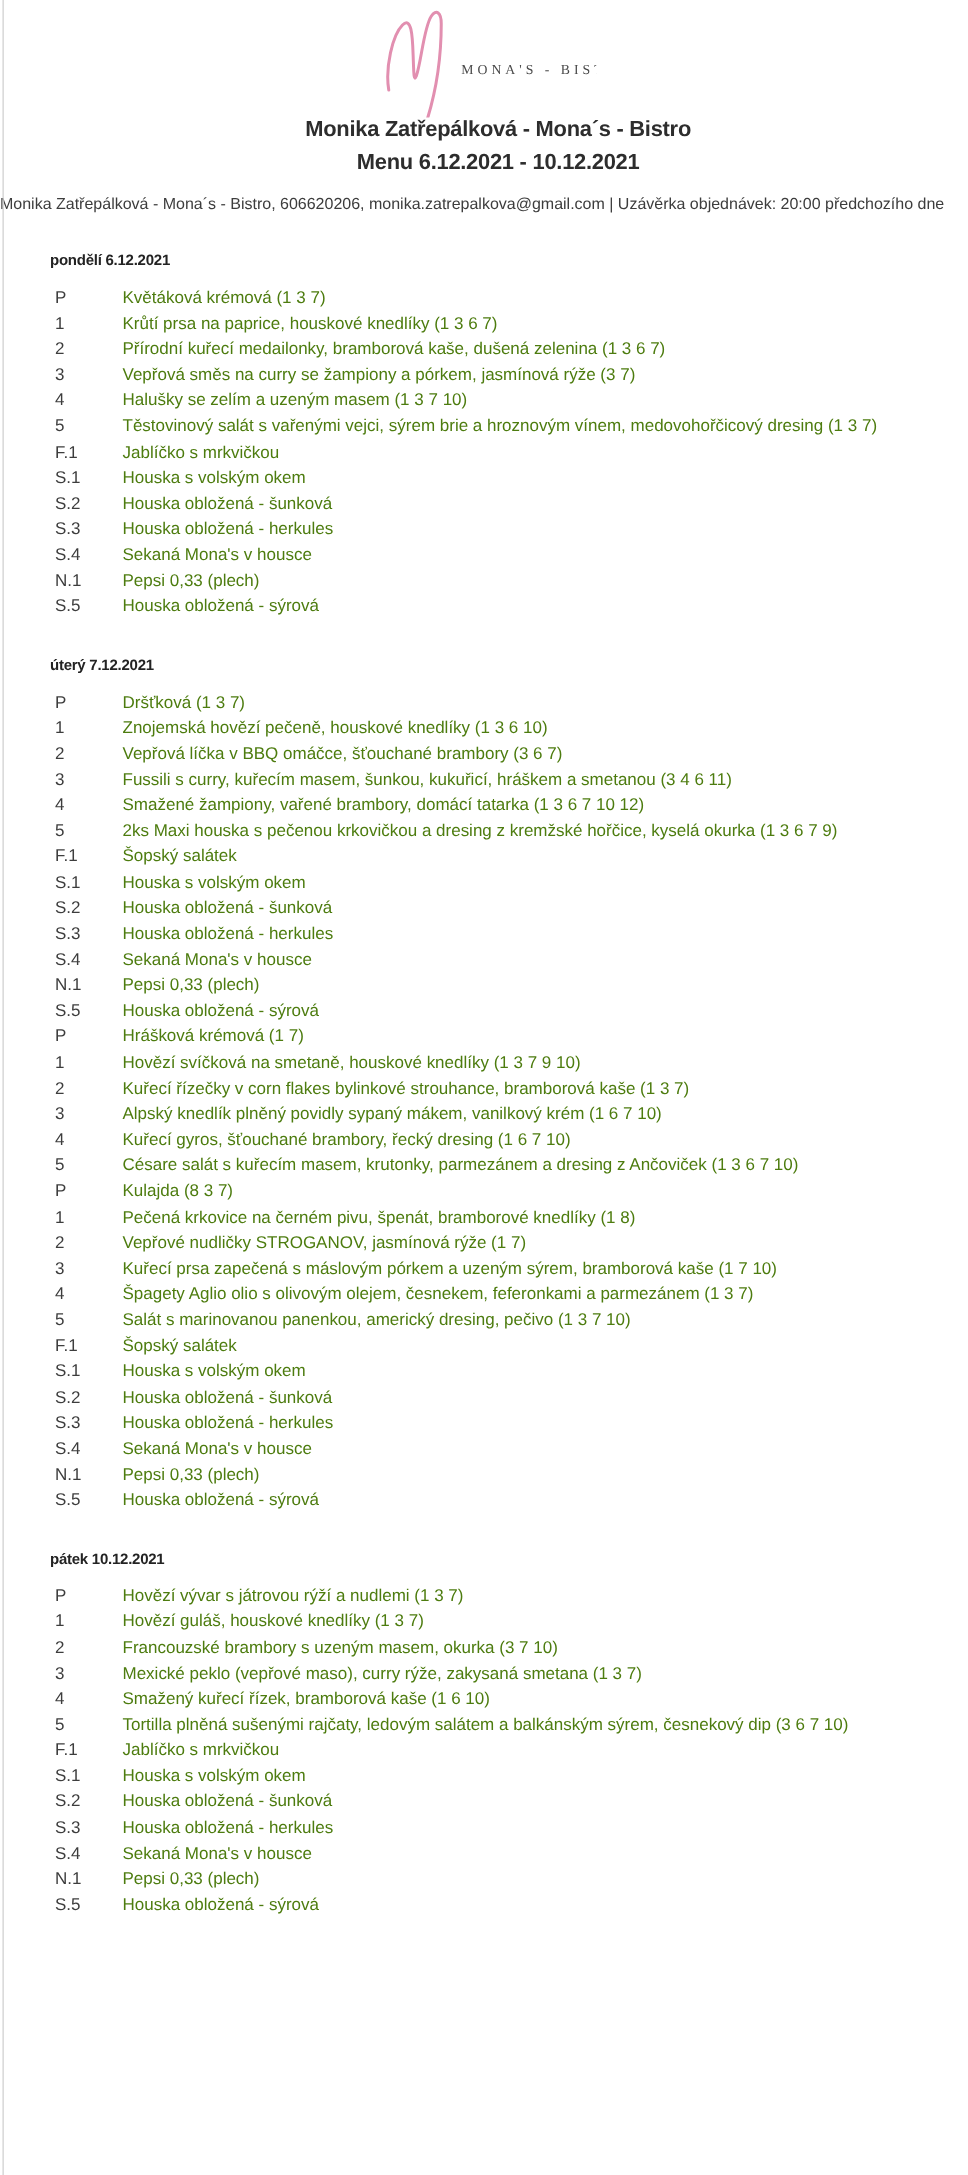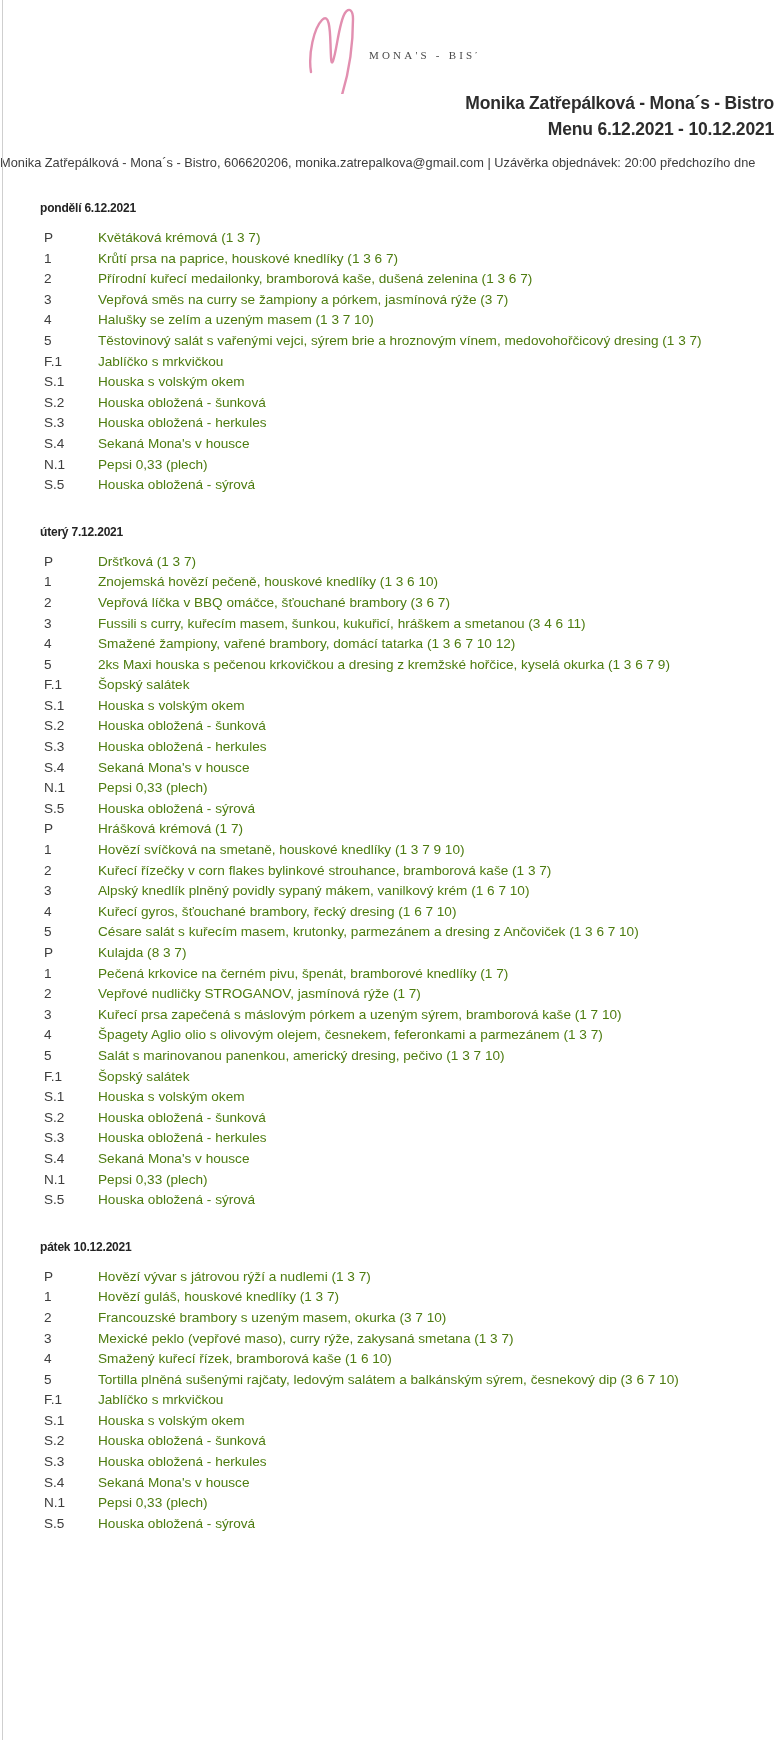--- a/index.html
+++ b/index.html
@@ -20,21 +20,21 @@
     left:2px; top:0;
     width:1px; height:100%;
     background:#cfcfcf;
   }
   .logo-wrap {
     display:flex;
     justify-content:center;
     padding-top:6px;
     height:88px;
   }
-  .title-block { text-align:right; margin-top:2px;margin-left:23px; }
+  .title-block { text-align:center; margin-top:2px;margin-left:23px; }
   .title-line {
     font-size:17.5px;
     font-weight:bold;
     letter-spacing:-0.2px;
     color:#2d2d2d;
     line-height:26px;
   }
   .contact-line {
     text-align:left;
     font-size:12.8px;
@@ -272,21 +272,21 @@
 
   <section class="day-section">
     <div>
   <div class="menu-row">
     <span class="item-code">P</span>
     <span class="item-text">Kulajda (8 3 7)</span>
   </div>
 
   <div class="menu-row">
     <span class="item-code">1</span>
-    <span class="item-text">Pečená krkovice na černém pivu, špenát, bramborové knedlíky (1 7)</span>
+    <span class="item-text">Pečená krkovice na černém pivu, špenát, bramborové knedlíky (1 8)</span>
   </div>
 
   <div class="menu-row">
     <span class="item-code">2</span>
     <span class="item-text">Vepřové nudličky STROGANOV, jasmínová rýže (1 7)</span>
   </div>
 
   <div class="menu-row">
     <span class="item-code">3</span>
     <span class="item-text">Kuřecí prsa zapečená s máslovým pórkem a uzeným sýrem, bramborová kaše (1 7 10)</span>

